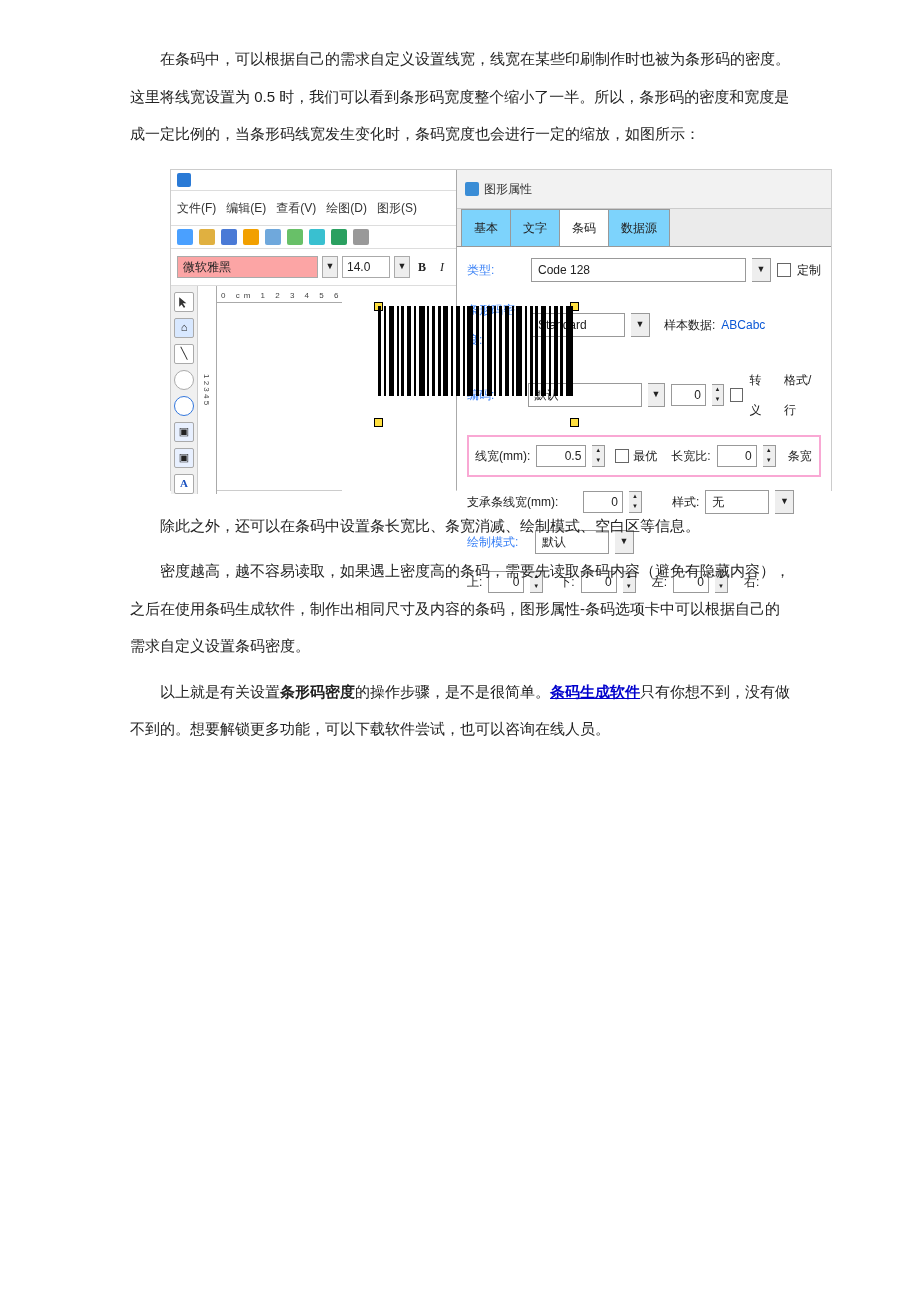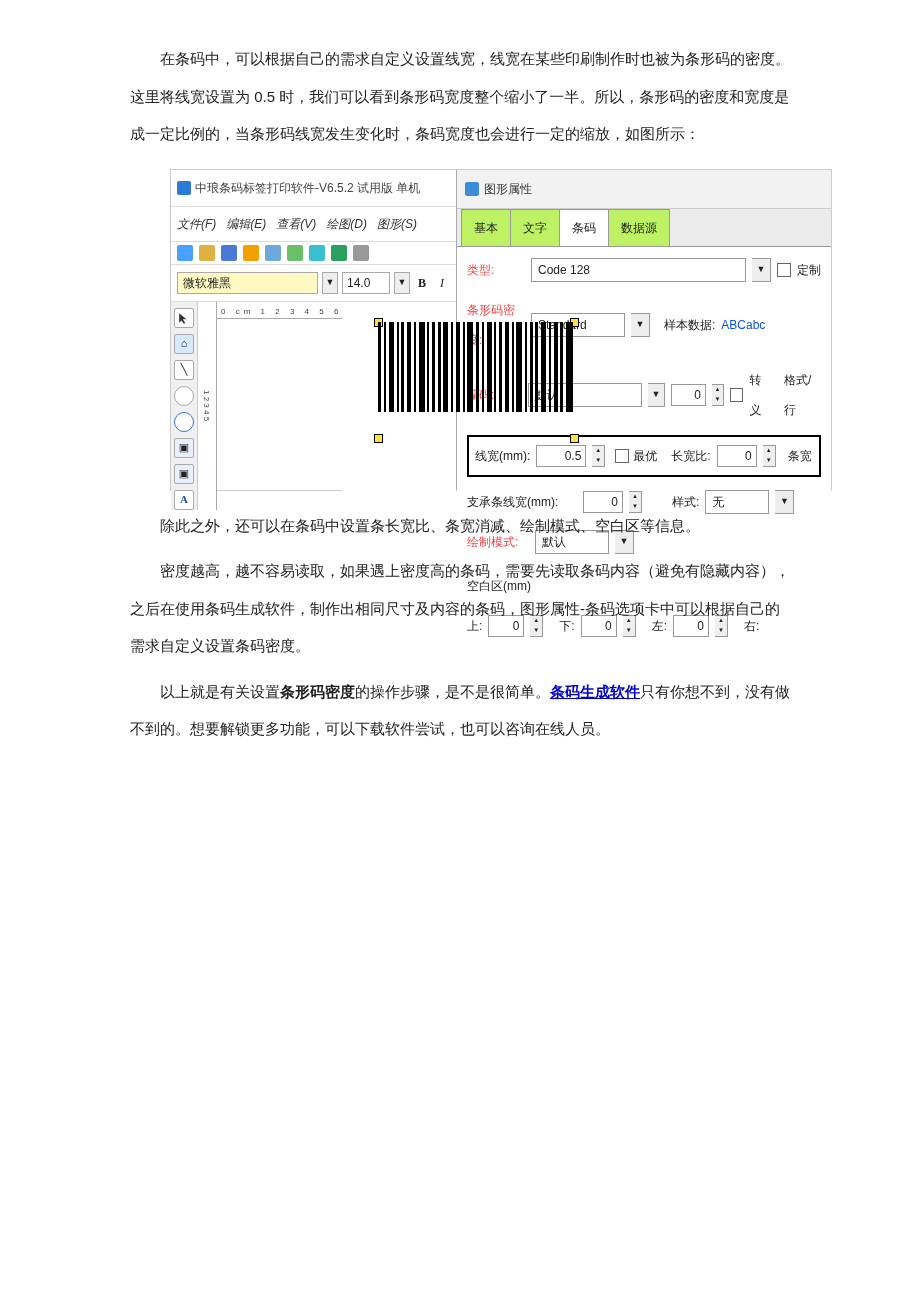--- a/index.html
+++ b/index.html
@@ -20,28 +20,28 @@
     margin: 16px 0 16px 40px;
     border: 1px solid #ccc;
     width: 660px;
     height: 320px;
     background: #f6f6f6;
   }
   
   .app-left { width: 285px; display: flex; flex-direction: column; background: #fff; border-right: 1px solid #aaa; }
   .title-bar { font-size: 12px; color: #444; padding: 3px 6px; border-bottom: 1px solid #ddd; display:flex; align-items:center; gap:4px; }
   .title-bar .ico { width:14px; height:14px; background:#2a7ad6; display:inline-block; border-radius:2px; }
-  .menubar { font-size: 12px; padding: 2px 6px; border-bottom: 1px solid #ddd; display:flex; gap:10px; color:#333;font-style:italic; }
+  .menubar { font-size: 12px; padding: 2px 6px; border-bottom: 1px solid #ddd; display:flex; gap:10px; color:#333; }
   .toolbar { display:flex; gap:6px; padding: 3px 6px; border-bottom: 1px solid #ddd; align-items:center; }
   .tb-ico { width:16px; height:16px; border-radius:2px; }
   .tb-new{background:#4aa0ff;} .tb-open{background:#e0b040;} .tb-save{background:#4a7ad6;}
   .tb-gear{background:#f2a000;} .tb-prn{background:#6fa8dc;} .tb-mag{background:#68c068;}
   .tb-db{background:#39c0d0;} .tb-dbg{background:#2aa060;} .tb-grid{background:#999;}
   .fontbar { display:flex; align-items:center; gap:4px; padding:3px 6px; border-bottom:1px solid #ddd; font-size:12px; }
-  .fontname { flex:1; border:1px solid #aaa; height:20px; display:flex; align-items:center; padding:0 5px; background:#fef9c3; }
+  .fontname { flex:1; border:1px solid #aaa; height:20px; display:flex; align-items:center; padding:0 5px; background:#fca5a5; }
   .fontsize { width:38px; border:1px solid #aaa; height:20px; display:flex; align-items:center; padding:0 4px; background:#fff; }
   .drop { width:14px; height:20px; border:1px solid #aaa; display:flex; align-items:center; justify-content:center; font-size:9px; background:#eee; }
   .bi { width:16px; text-align:center; font-family: "Times New Roman", serif; }
   .workspace { flex:1; display:flex; }
   .palette { width:26px; background:#f0f0f0; border-right:1px solid #ccc; display:flex; flex-direction:column; align-items:center; gap:6px; padding-top:6px; }
   .pal { width:18px; height:18px; border:1px solid #aaa; border-radius:2px; background:#fff; display:flex; align-items:center; justify-content:center; font-size:11px; }
   .pal.cursor svg{width:12px;height:12px;}
   .pal.home{background:#d8e8ff;}
   .pal.line{background:#fff;} .pal.ell1{border-radius:50%;} .pal.ell2{border-radius:50%; border-color:#37d;}
   .pal.img{background:#e8f0ff;}
@@ -59,47 +59,46 @@
   .bars div{ background:#000; height:100%; }
   .bc-num { text-align:center; font-size:18px; font-family:Arial,sans-serif; letter-spacing:2px; margin-top:2px; }
   .sel-h { position:absolute; width:7px; height:7px; background:#ffe040; border:1px solid #000; }
   .sh1{left:32px;top:16px;} .sh2{left:228px;top:16px;}
   .sh3{left:32px;top:132px;} .sh4{left:228px;top:132px;}
   
   .app-right { flex:1; background:#f2f2f2; display:flex; flex-direction:column; font-size:12px; }
   .panel-title { padding:4px 8px; color:#333; border-bottom:1px solid #ccc; display:flex; align-items:center; gap:5px; }
   .panel-title .ico{width:14px;height:14px;background:#3a8dd6;border-radius:2px;}
   .prop-tabs { display:flex; gap:0; border-bottom:1px solid #999; background:#ebebeb; padding-left:4px; }
-  .ptab { border:1px solid #999; border-bottom:none; padding:3px 12px; background:#bef264; font-size:12px; margin-right:-1px; cursor:pointer; }
+  .ptab { border:1px solid #999; border-bottom:none; padding:3px 12px; background:#7dd3fc; font-size:12px; margin-right:-1px; cursor:pointer; }
   .ptab.active { background:#fff; }
   .pbody { flex:1; background:#fff; padding:8px 10px; display:flex; flex-direction:column; gap:10px; }
   .row { display:flex; align-items:center; gap:6px; }
-  .lbl { width:58px; color:#ef4444; }
+  .lbl { width:58px; color:#3b82f6; }
   .sel { border:1px solid #999; height:22px; display:flex; align-items:center; padding:0 6px; background:#fff; flex:1; }
   .sel-sm { flex:none; width:80px; }
   .drop2 { width:18px; height:22px; border:1px solid #999; border-left:none; display:flex; align-items:center; justify-content:center; background:#eee; font-size:9px; }
   .chk { width:12px; height:12px; border:1px solid #666; display:inline-block; background:#fff; }
   .spin { border:1px solid #999; height:20px; width:40px; display:flex; align-items:center; justify-content:flex-end; padding:0 4px; background:#fff; }
   .spin-btns { width:12px; height:20px; border:1px solid #999; border-left:none; display:flex; flex-direction:column; }
   .spin-btns span{flex:1; font-size:6px; text-align:center; line-height:8px; background:#eee;}
-  .hl { border:2px solid #000000; padding:4px 6px; display:flex; align-items:center; gap:6px; }
+  .hl { border:2px solid #f9a8d4; padding:4px 6px; display:flex; align-items:center; gap:6px; }
   .sample { color:#0a58d6; }
   .subhead { margin-top:4px; }
 </style>
 </head>
 <body>
 
 <div class="para">在条码中，可以根据自己的需求自定义设置线宽，线宽在某些印刷制作时也被为条形码的密度。这里将线宽设置为 0.5 时，我们可以看到条形码宽度整个缩小了一半。所以，条形码的密度和宽度是成一定比例的，当条形码线宽发生变化时，条码宽度也会进行一定的缩放，如图所示：</div>
 
 <div class="figure">
 
   <div class="app-left">
     <div class="title-bar">
       <span class="ico"></span>
-      <span>中琅条码标签打印软件-V6.5.2 试用版 单机</span>
     </div>
     <div class="menubar">
       <span>文件(F)</span>
       <span>编辑(E)</span>
       <span>查看(V)</span>
       <span>绘图(D)</span>
       <span>图形(S)</span>
     </div>
     <div class="toolbar">
       <span class="tb-ico tb-new"></span>
@@ -262,21 +261,20 @@
         <div class="sel sel-sm" style="width:50px">无</div>
         <div class="drop2">▼</div>
       </div>
 
       <div class="row">
         <span class="lbl" style="width:62px">绘制模式:</span>
         <div class="sel sel-sm" style="width:60px">默认</div>
         <div class="drop2">▼</div>
       </div>
 
-      <div class="subhead">空白区(mm)</div>
       <div class="row">
         <span>上:</span>
         <div class="spin" style="width:26px">0</div>
         <div class="spin-btns">
             <span>▲</span>
             <span>▼</span>
           </div>
         <span style="margin-left:10px;">下:</span>
         <div class="spin" style="width:26px">0</div>
         <div class="spin-btns">

